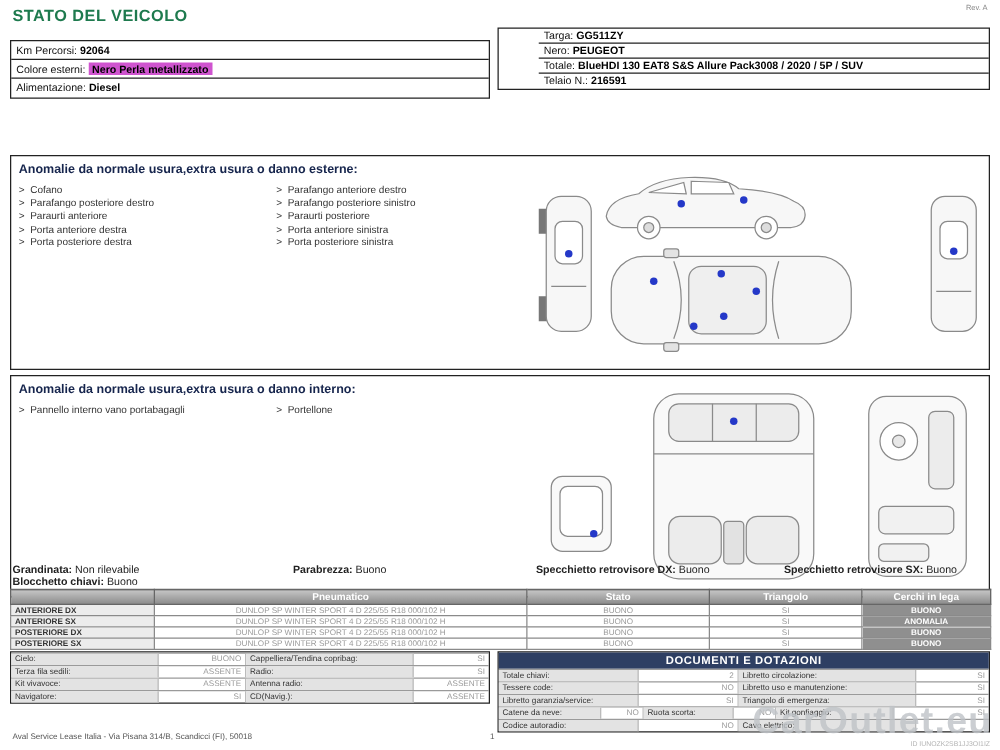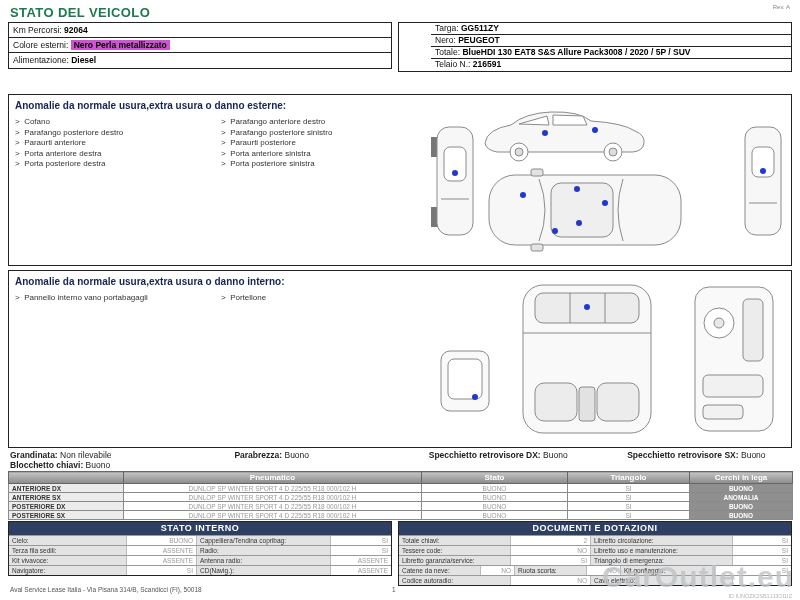--- a/index.html
+++ b/index.html
@@ -3,31 +3,31 @@
 <meta charset="utf-8">
 <style>
   * { margin:0; padding:0; box-sizing:border-box; }
   html,body { width:800px; height:600px; background:#ffffff; }
   body { font-family:"Liberation Sans", sans-serif; color:#222; position:relative; overflow:hidden; }
   .page { position:absolute; inset:0; background:#fff; outline:1px solid #d9d9d9; }
 
   .title { position:absolute; left:10px; top:5px; color:#1e7a4e; font-size:13px; font-weight:bold; letter-spacing:.4px; }
   .rev { position:absolute; right:10px; top:4px; font-size:6px; color:#888; }
 
-  .info-left  { position:absolute; left:8px;  top:22px; width:384px; border:1px solid #222; background:#fff; }
+  .info-left  { position:absolute; left:8px;  top:32px; width:384px; border:1px solid #222; background:#fff; }
   .info-right { position:absolute; left:398px; top:22px; width:394px; border:1px solid #222; background:#fff; }
   .irow { border-bottom:1px solid #222; padding:0 4px; font-size:8.5px; white-space:nowrap; overflow:hidden; }
   .info-left  .irow { height:15px; line-height:14px; }
   .info-right .irow { height:12px; line-height:11px;margin-left:32px; }
   .irow:last-child { border-bottom:none; }
   .ilbl { color:#111; }
   .ival { font-weight:bold; color:#000; }
   .highlight { background:#cf54cf; padding:0 3px; }
 
-  .box { position:absolute; left:8px; width:784px; border:1px solid #222; background:#fff; }
+  .box { position:absolute; left:8px; width:784px; border:1px solid #222; background:#fff;margin-top:30px; }
   .box.ext { top:94px;  height:172px; }
   .box.int { top:270px; height:178px; }
   .box-title { font-size:10px; font-weight:bold; color:#16254d; padding:5px 6px 3px; }
   .cols { display:flex; padding:3px 6px; width:430px; }
   .alist { list-style:none; font-size:8px; color:#333; line-height:10.5px; width:196px; margin-right:10px; }
   .alist li::before { content:">  "; white-space:pre; color:#333; }
   .diagram { position:absolute; right:4px; top:8px; }
 
   .summary { position:absolute; left:10px; top:450px; width:782px; font-size:8.5px; color:#222; }
   .sline { height:10px; line-height:10px; white-space:nowrap; }
@@ -262,21 +262,20 @@
         <td class="pos">POSTERIORE SX</td>
         <td>DUNLOP SP WINTER SPORT 4 D 225/55 R18 000/102 H</td>
         <td>BUONO</td>
         <td>SI</td>
         <td class="rim">BUONO</td>
       </tr>
     </tbody>
   </table>
 
   <div class="bsec left">
-    <div class="bar">STATO INTERNO</div>
     <div class="brow">
       <span class="plbl c-l1">Cielo:</span>
       <span class="pval c-v1">BUONO</span>
       <span class="plbl c-l2">Cappelliera/Tendina copribag:</span>
       <span class="pval c-v2">SI</span>
     </div>
     <div class="brow">
       <span class="plbl c-l1">Terza fila sedili:</span>
       <span class="pval c-v1">ASSENTE</span>
       <span class="plbl c-l2">Radio:</span>

